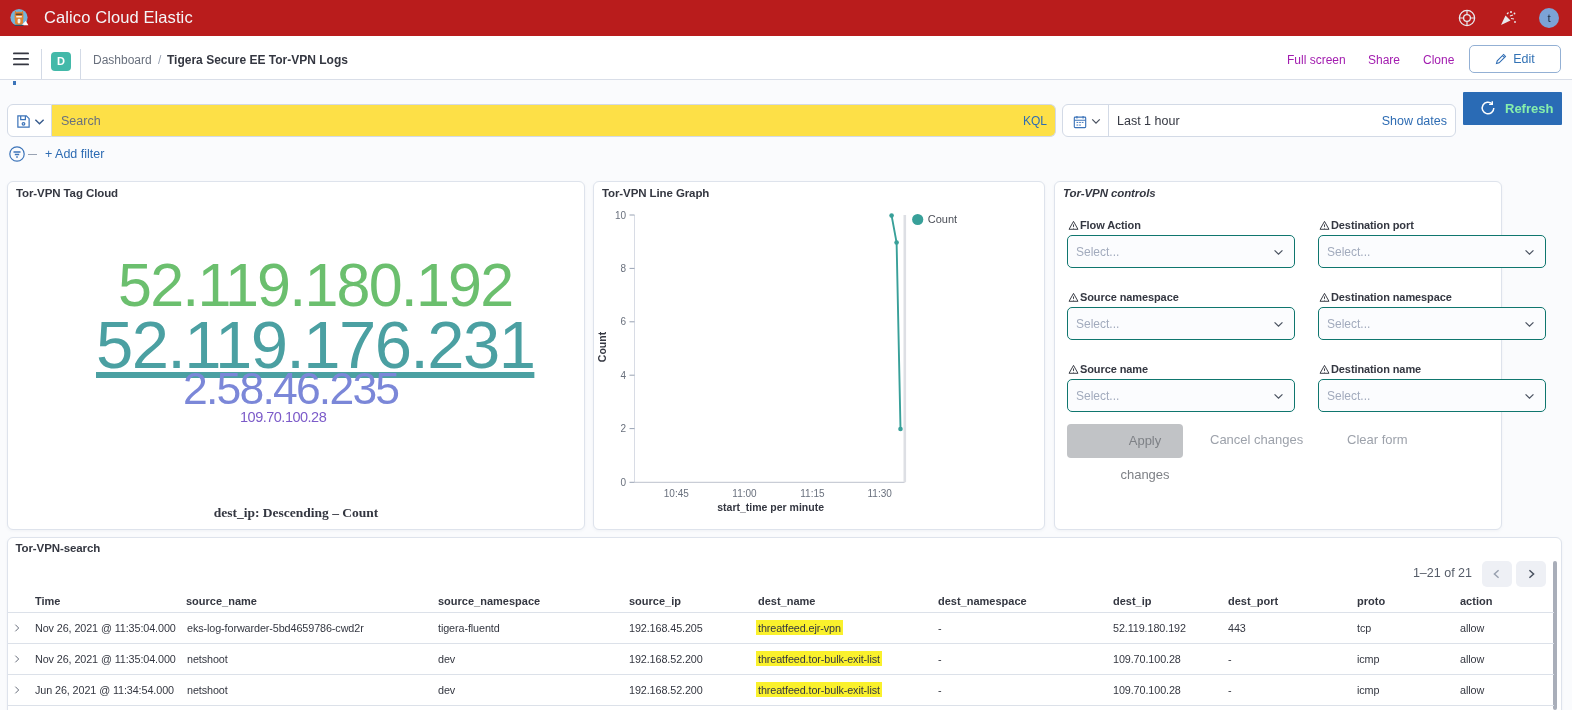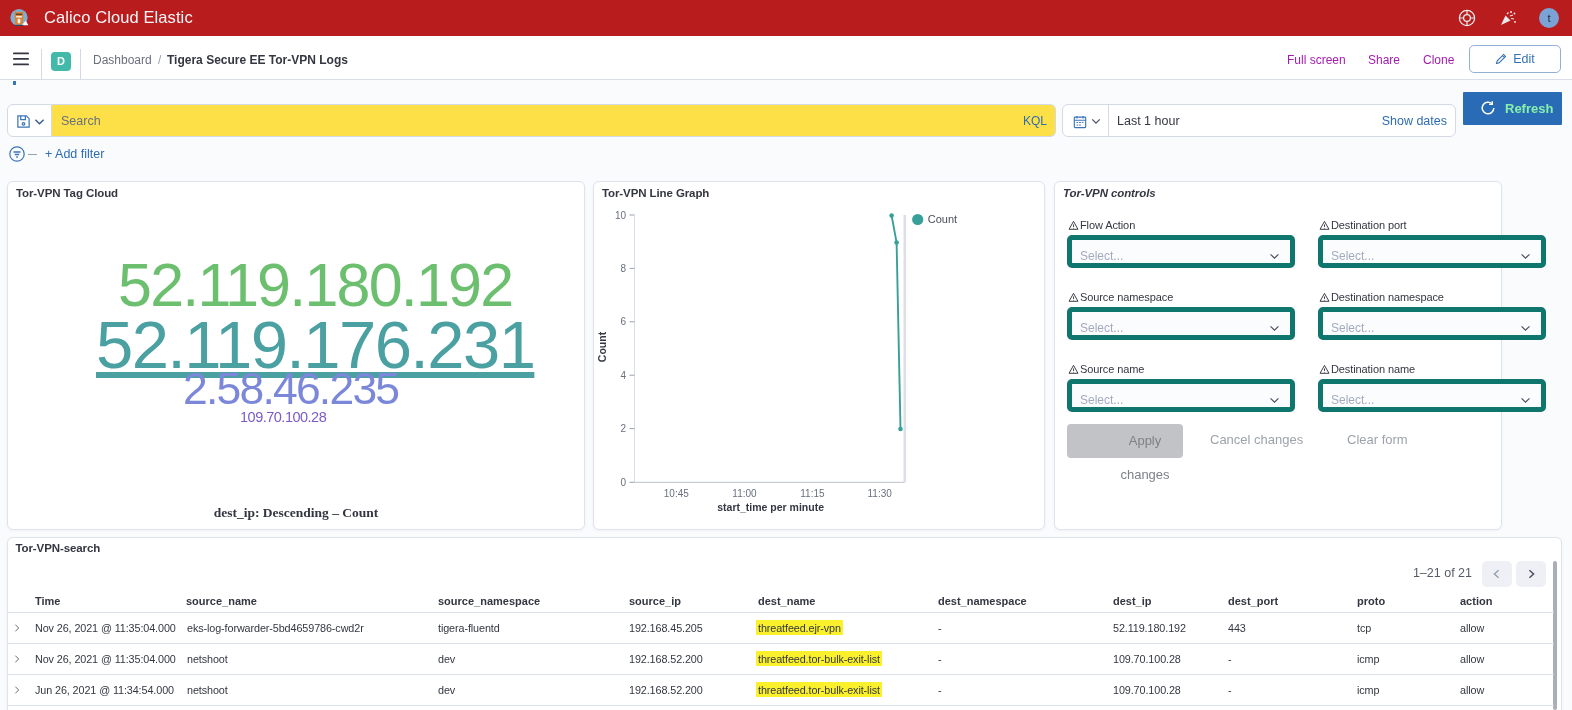--- a/index.html
+++ b/index.html
@@ -44,22 +44,22 @@
   .ptitle { position:absolute; left:8px; top:5px; font-size:11.5px; font-weight:700; color:#343741; letter-spacing:-.1px; }
   #panel1 { left:7px; top:181px; width:578px; height:349px; }
   #panel2 { left:593px; top:181px; width:452px; height:349px; }
   #panel3 { left:1054px; top:181px; width:448px; height:349px;font-style:italic; }
   #panel4 { left:7px; top:537px; width:1555px; height:200px; }
 
   
   .tag { position:absolute; line-height:1; white-space:nowrap; font-weight:400; }
 
   
-  .ctl-label { position:absolute; font-size:11px; font-weight:400; color:#343741; letter-spacing:-.1px;text-align:right; }
-  .ctl-sel { position:absolute; width:228px; height:33px; background:#fbfcfe; border:5px solid #0f766e; border-radius:5px; }
+  .ctl-label { position:absolute; font-size:11px; font-weight:700; color:#343741; letter-spacing:-.1px;text-align:right; }
+  .ctl-sel { position:absolute; width:228px; height:33px; background:#fbfcfe; border:1px solid #0f766e; border-radius:5px; }
   .ctl-sel .ph { position:absolute; left:8px; top:9px; font-size:12px; color:#a2abbd; }
   .warn { position:relative; top:1.5px; margin-right:1px; }
 
   
   .th { position:absolute; top:595px; font-size:11px; font-weight:700; color:#343741; }
   .tr1 td, .cell { color:#343741; }
   .cell { position:absolute; font-size:10.8px; color:#343741; letter-spacing:-.1px; }
   .rowline { position:absolute; left:8px; width:1546px; height:1px; background:#dce1e9; }
   .hl { background:#faf12c; padding:1.5px 2px; }
   .chev { position:absolute; left:13px; width:8px; height:8px; }

